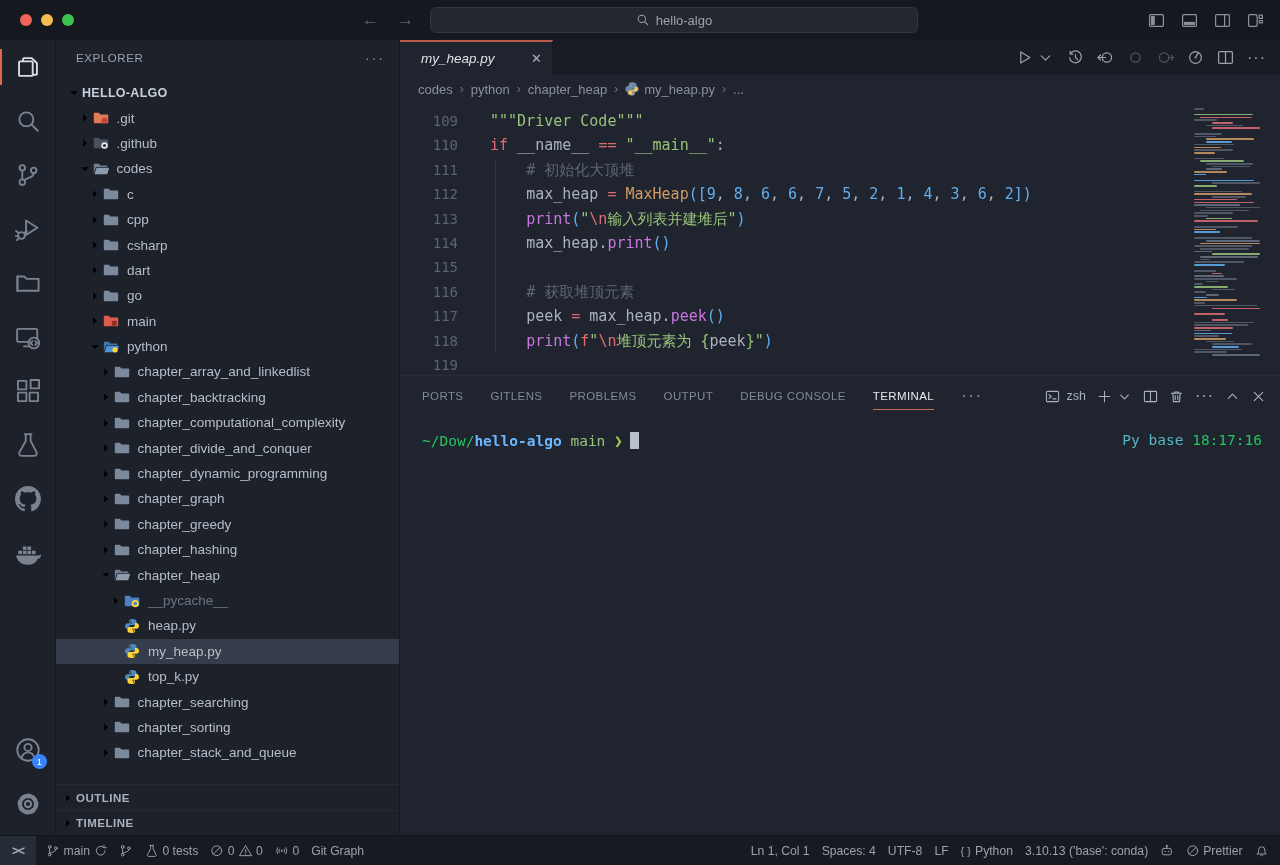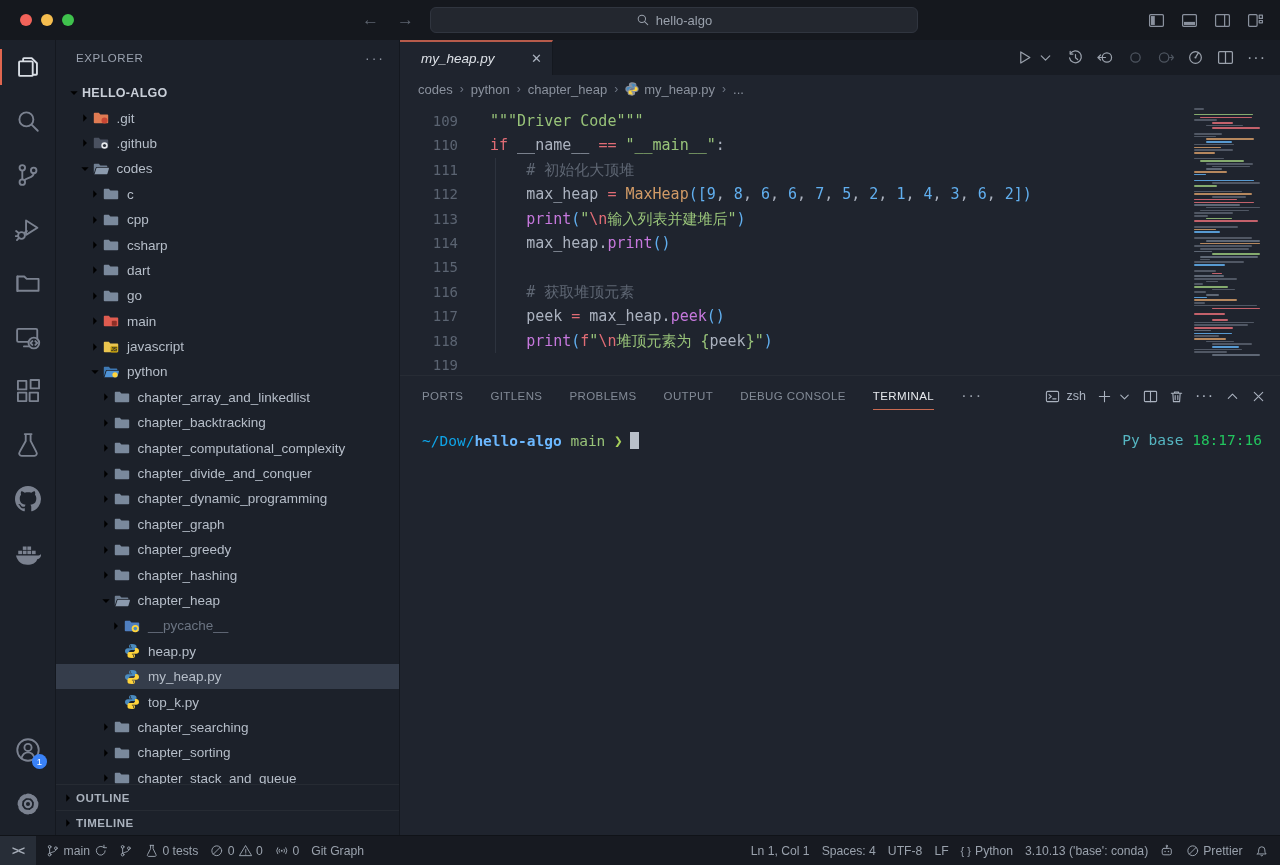--- a/index.html
+++ b/index.html
@@ -82,21 +82,21 @@
   .panel-tabs { height:40px; display:flex; align-items:center; padding:0 14px 0 22px; }
   .ptab { margin-right:27px; font-size:11.5px; letter-spacing:.4px; color:#828a96; position:relative;
     height:100%; display:flex; align-items:center; cursor:pointer; }
   .ptab.active { color:#e6e9ed; }
   .ptab.active::after { content:""; position:absolute; left:0; right:0; bottom:6px; height:1.5px; background:#c96b52; }
   .ptab-more { color:#9aa1ac; letter-spacing:2px; margin-right:10px; }
   .panel-toolbar { margin-left:auto; display:flex; align-items:center; gap:11px; color:#aab2bf; }
   .panel-toolbar .ico svg{ width:15px; height:15px; }
   .shell-label { font-size:12.5px; margin-left:-4px; }
   .terminal { flex:1; padding:16px 16px 0 22px; font-family:"DejaVu Sans Mono", monospace; font-size:14.5px; position:relative; }
-  .p-path{color:#0ea5e9} .p-repo{color:#6cb8ff;font-weight:bold} .p-branch{color:#98c379} .p-arrow{color:#a6cf5a}
+  .p-path{color:#22c55e} .p-repo{color:#6cb8ff;font-weight:bold} .p-branch{color:#98c379} .p-arrow{color:#a6cf5a}
   .cursor { display:inline-block; width:9px; height:17px; background:#b9c0ca; vertical-align:-3px; margin-left:7px; }
   .term-right { position:absolute; right:18px; top:16px; }
   .t-venv{color:#56b6c2} .t-time{color:#22c55e}
 
   
   .statusbar { height:30px; background:#171a21; border-top:1px solid #101318; display:flex; align-items:center;
     color:#99a1ac; font-size:12.2px; }
   .sb-item { display:flex; align-items:center; gap:4px; padding:0 6px; height:100%; cursor:pointer; }
   .sb-item .ico svg{ width:13.5px; height:13.5px; }
   .sb-remote { background:#272d37; width:36px; justify-content:center; font-weight:bold; letter-spacing:-1px;
@@ -402,35 +402,20 @@
               <path d="M6 3.8L10.2 8 6 12.2"></path>
             </svg>
           </span>
           <span class="ticon">
             <svg viewBox="0 0 16 16">
               <path fill="#df5c50" d="M1.6 13.2c-.4 0-.8-.3-.8-.8V3.6c0-.4.3-.8.8-.8h4.2l1.6 1.6h7c.4 0 .8.3.8.8v7.2c0 .4-.3.8-.8.8z"></path>
               <rect x="8.8" y="7.8" width="5" height="5" rx="1" fill="#8e2f27"></rect>
             </svg>
           </span>
           <span class="lbl">main</span>
-        </div>
-        <div class="row" style="padding-left: 31px;">
-          <span class="chev">
-            <svg viewBox="0 0 16 16">
-              <path d="M6 3.8L10.2 8 6 12.2"></path>
-            </svg>
-          </span>
-          <span class="ticon">
-            <svg viewBox="0 0 16 16">
-              <path fill="#eac54f" d="M1.6 13.2c-.4 0-.8-.3-.8-.8V3.6c0-.4.3-.8.8-.8h4.2l1.6 1.6h7c.4 0 .8.3.8.8v7.2c0 .4-.3.8-.8.8z"></path>
-              <rect x="7.6" y="7.2" width="7" height="6.4" rx="1" fill="#b7950b"></rect>
-              <text x="11.1" y="12.3" font-size="5.2" font-family="sans-serif" font-weight="bold" fill="#2b2b2b" text-anchor="middle">JS</text>
-            </svg>
-          </span>
-          <span class="lbl">javascript</span>
         </div>
         <div class="row" style="padding-left: 31px;">
           <span class="chev">
             <svg viewBox="0 0 16 16">
               <path d="M3.8 6l4.2 4.2L12.2 6"></path>
             </svg>
           </span>
           <span class="ticon">
             <svg viewBox="0 0 16 16">
               <path fill="#3e79b4" d="M.8 12.6V3.6c0-.4.3-.8.8-.8h4.2l1.6 1.6h6.1c.4 0 .8.3.8.8v.9H4c-.6 0-1.2.4-1.4 1z"></path>

